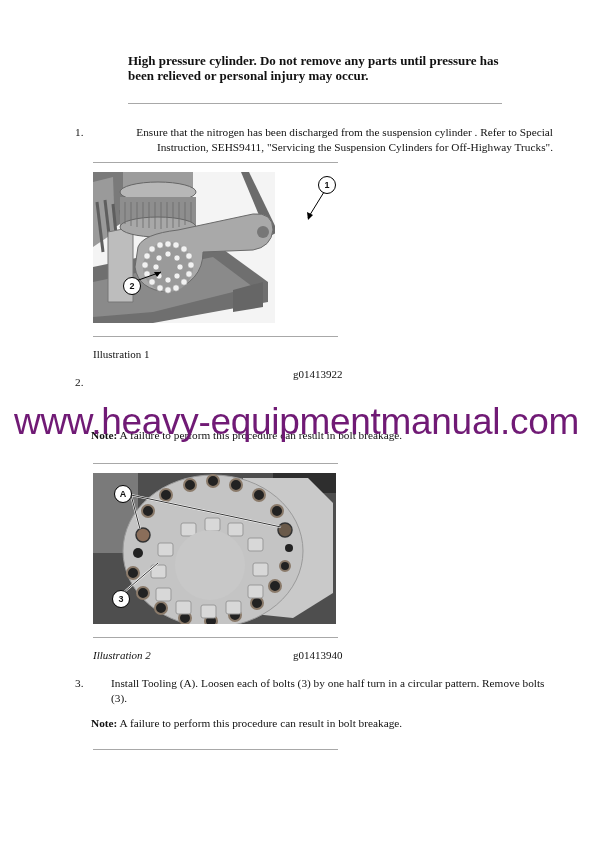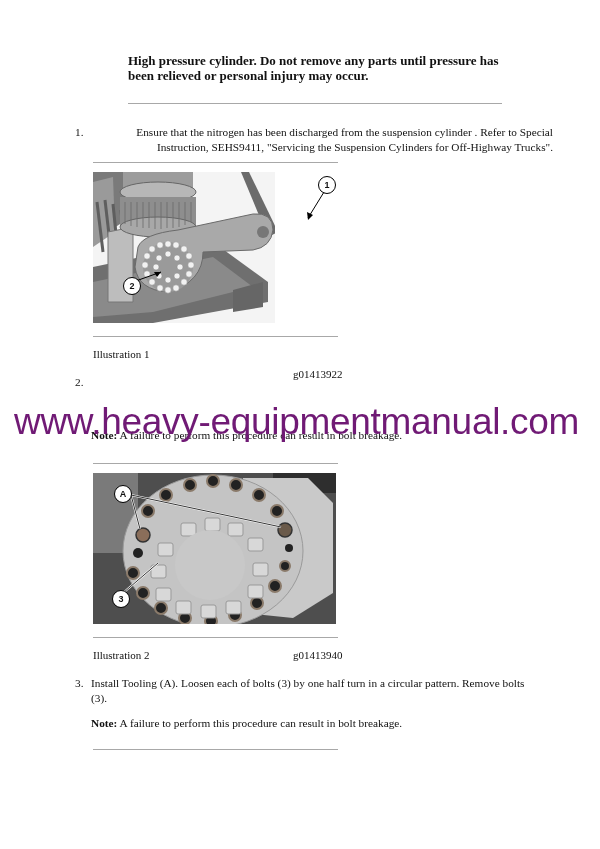--- a/index.html
+++ b/index.html
@@ -187,23 +187,23 @@
     <line x1="38" y1="22" x2="188" y2="54" stroke="#fff" stroke-width="2"></line>
     <line x1="38" y1="22" x2="188" y2="54" stroke="#000" stroke-width="0.8"></line>
     <line x1="30" y1="120" x2="65" y2="90" stroke="#fff" stroke-width="2"></line>
     <line x1="30" y1="120" x2="65" y2="90" stroke="#000" stroke-width="0.8"></line>
   </svg>
   <div class="abs" style="left:21px; top:12px; width:16px; height:16px; border:1.2px solid #000; border-radius:50%; background:#fff; font-family:'Liberation Sans',sans-serif; font-size:9px; font-weight:bold; text-align:center; line-height:16px;">A</div>
   <div class="abs" style="left:19px; top:117px; width:16px; height:16px; border:1.2px solid #000; border-radius:50%; background:#fff; font-family:'Liberation Sans',sans-serif; font-size:9px; font-weight:bold; text-align:center; line-height:16px;">3</div>
 </div>
 
 <div class="abs rule" style="left:93px; top:637px; width:245px;"></div>
-<div class="abs caption" style="left:93px; top:649px;">Illustration 2</div>
+<div class="abs caption" style="left:93px; top:649px;font-style:italic;">Illustration 2</div>
 <div class="abs caption" style="left:293px; top:649px;">g01413940</div>
 
 <div class="abs step" style="left:75px; top:676px; width:480px; height:30px;">
   <span class="num">3.</span>
-  <span class="txt" style="width:450px;">Install Tooling (A). Loosen each of bolts (3) by one half turn in a circular pattern. Remove bolts (3).</span>
+  <span class="txt" style="width:450px;margin-left:20px;">Install Tooling (A). Loosen each of bolts (3) by one half turn in a circular pattern. Remove bolts (3).</span>
 </div>
 <div class="abs note" style="left:91px; top:716px; width:460px;">
   <b>Note:</b><span> A failure to perform this procedure can result in bolt breakage.</span>
 </div>
 <div class="abs rule" style="left:93px; top:749px; width:245px;"></div>
 
 </body></html>

